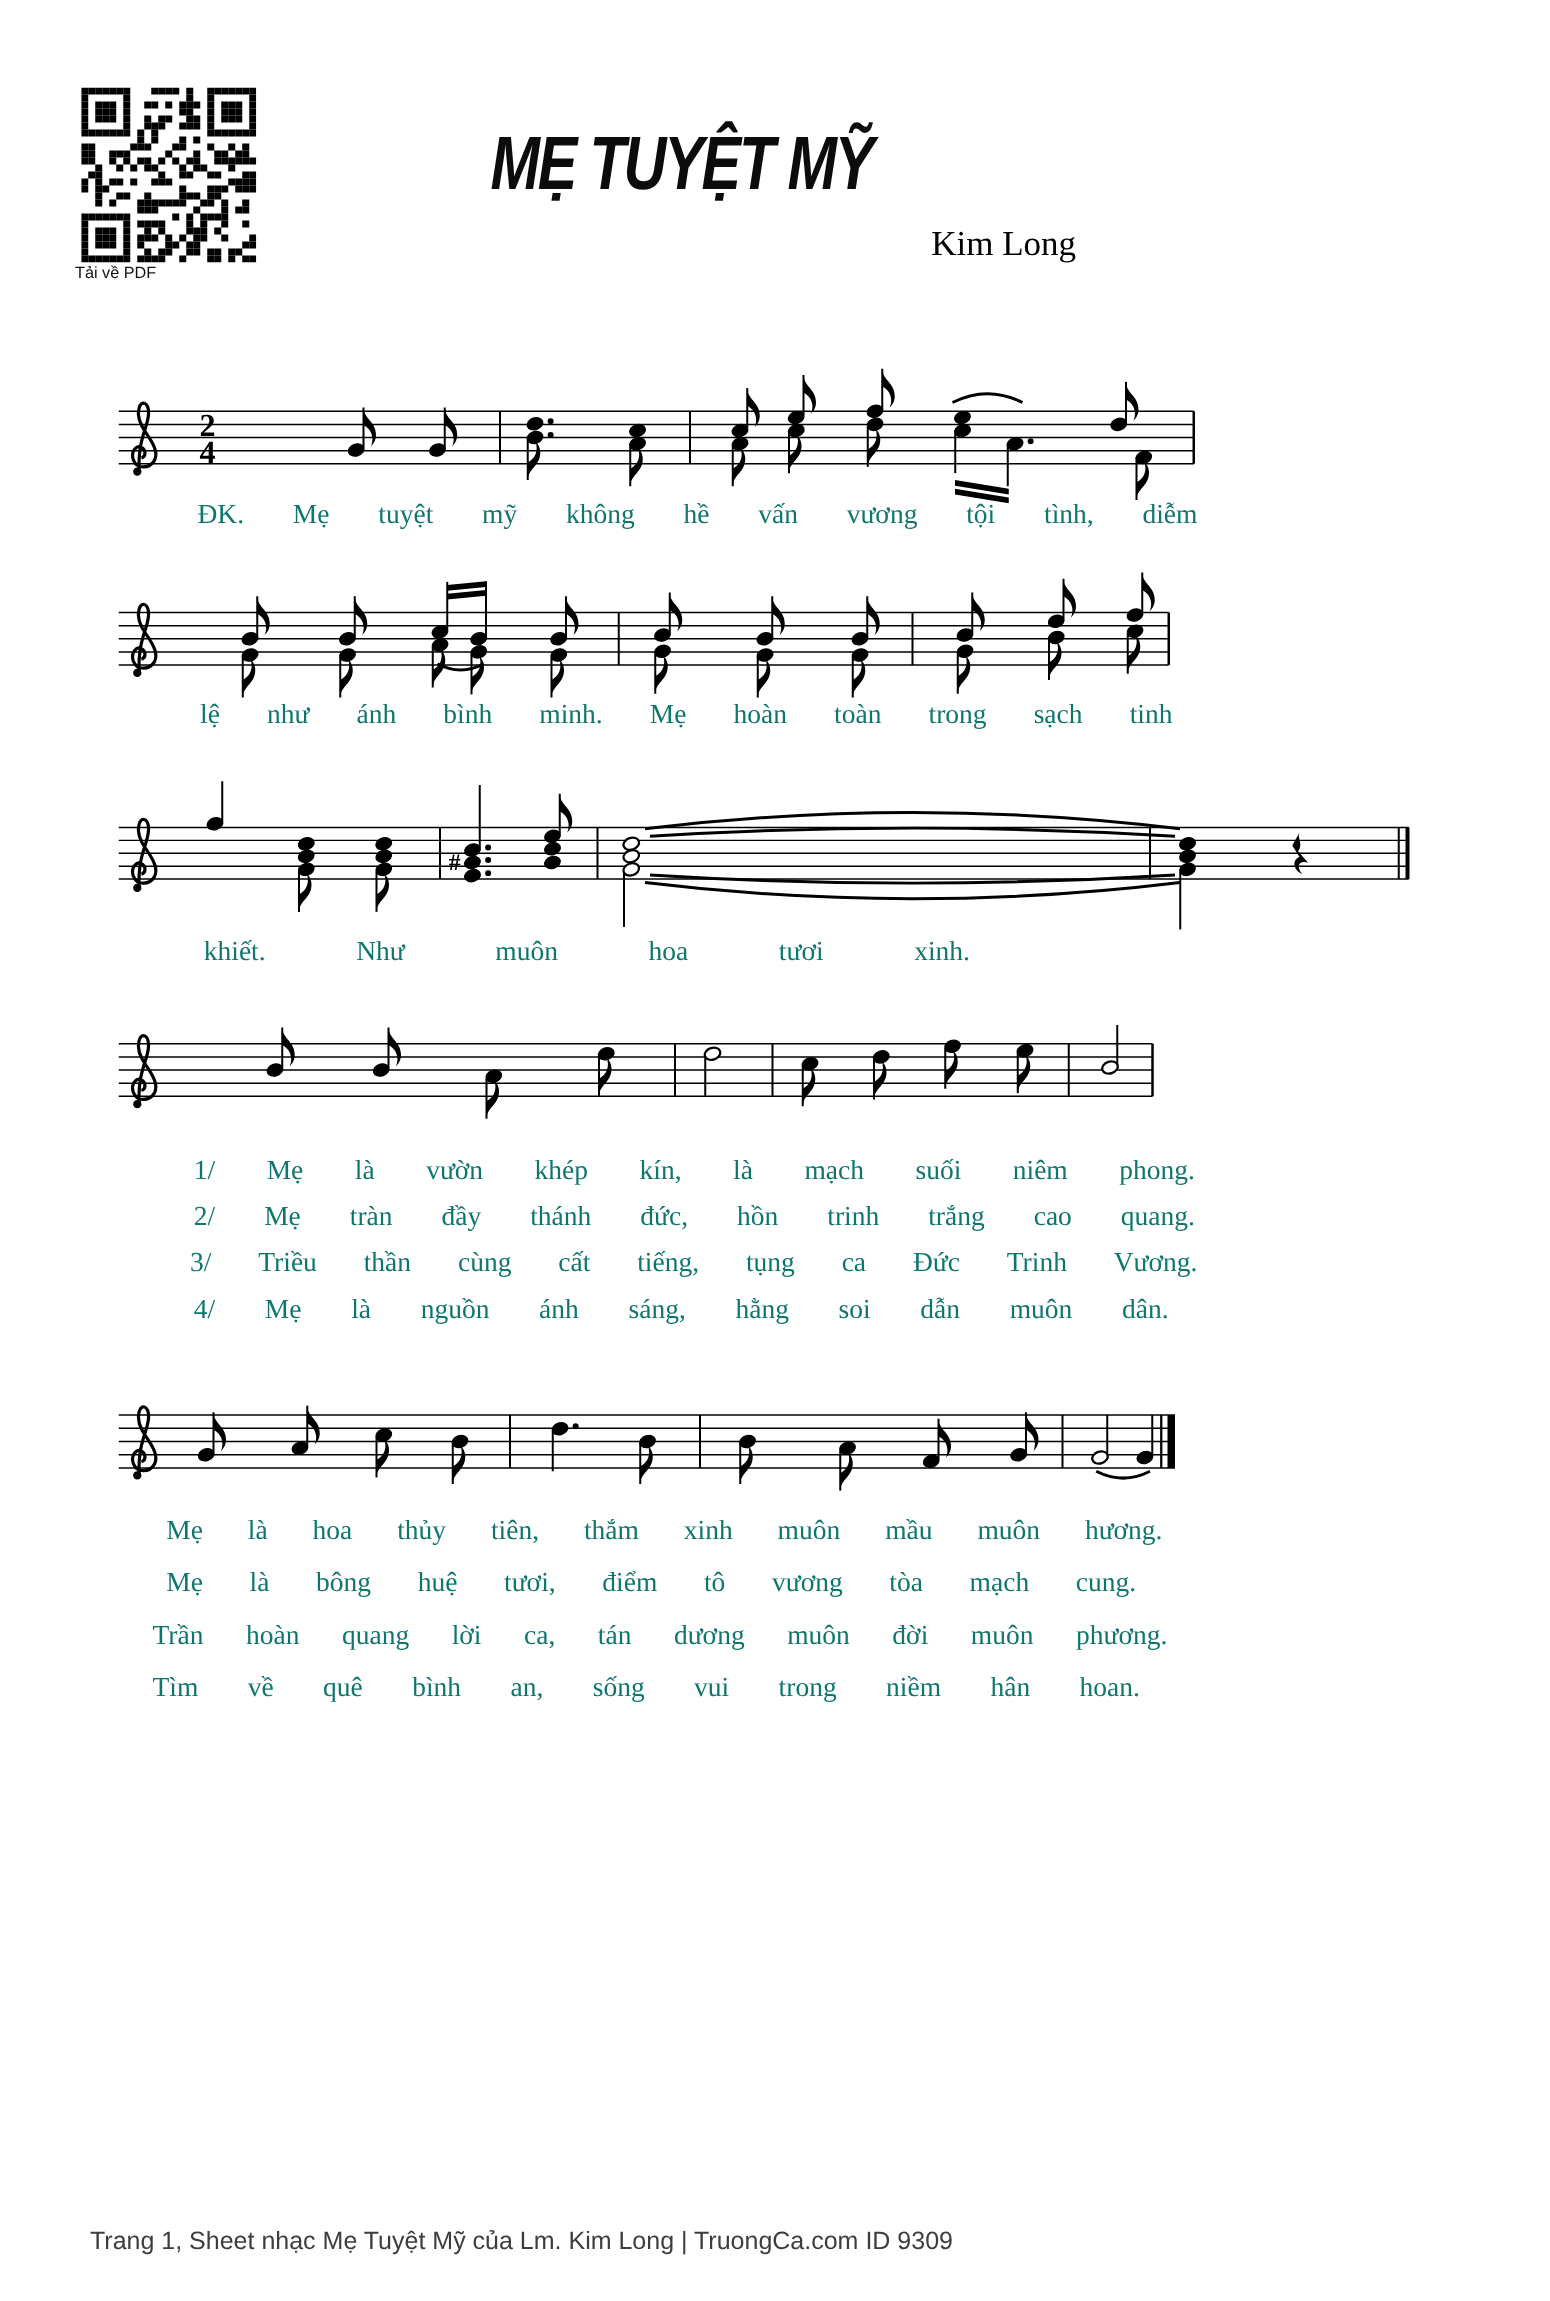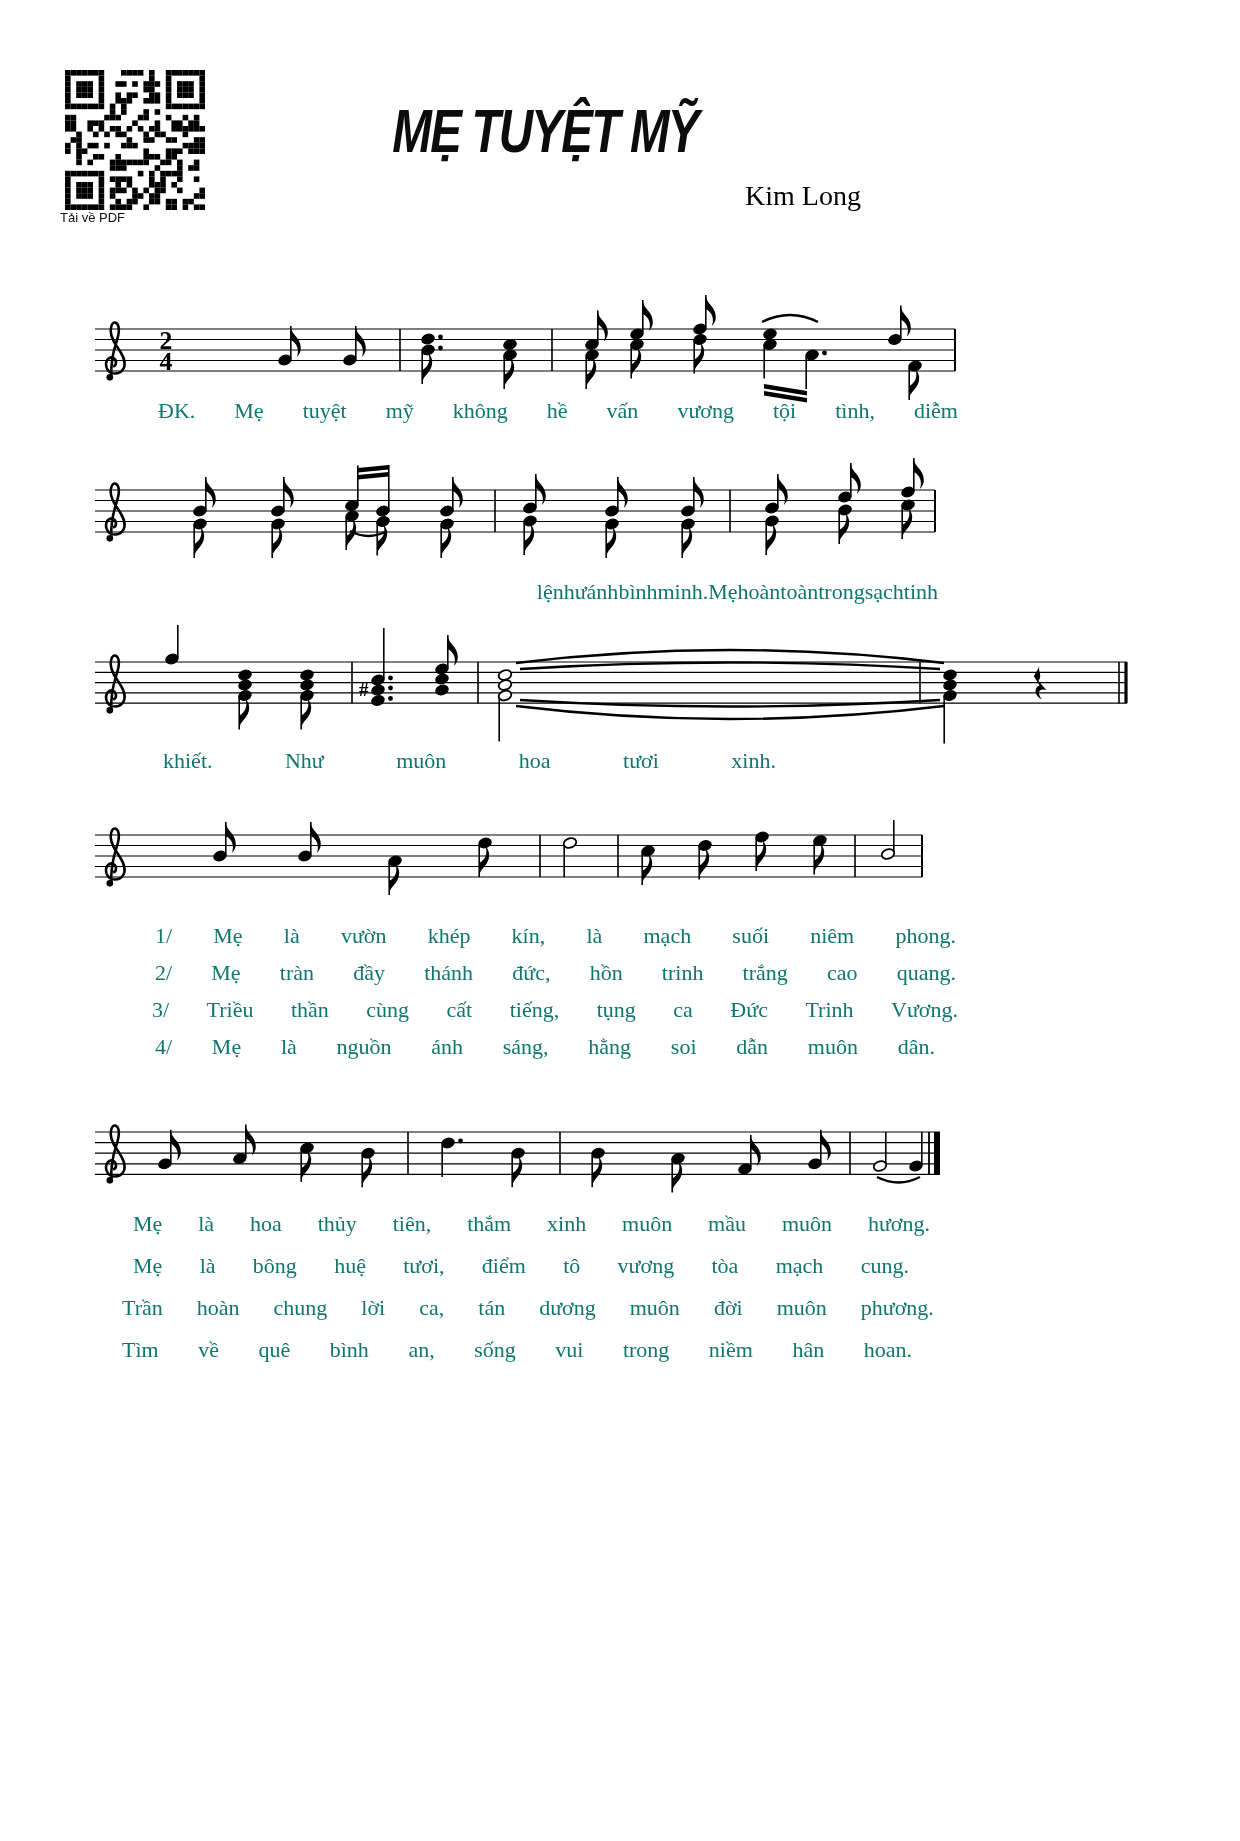--- a/index.html
+++ b/index.html
@@ -619,21 +619,21 @@
         <span>tuyệt</span>
         <span>mỹ</span>
         <span>không</span>
         <span>hề</span>
         <span>vấn</span>
         <span>vương</span>
         <span>tội</span>
         <span>tình,</span>
         <span>diễm</span>
       </div>
-      <div class="lyric" style="left: 160px; top: 580px; width: 778px; justify-content: flex-end;">
+      <div class="lyric" style="left: 160px; top: 559px; width: 778px;">
         <span>lệ</span>
         <span>như</span>
         <span>ánh</span>
         <span>bình</span>
         <span>minh.</span>
         <span>Mẹ</span>
         <span>hoàn</span>
         <span>toàn</span>
         <span>trong</span>
         <span>sạch</span>
@@ -721,21 +721,21 @@
         <span>điểm</span>
         <span>tô</span>
         <span>vương</span>
         <span>tòa</span>
         <span>mạch</span>
         <span>cung.</span>
       </div>
       <div class="lyric" style="left: 122px; top: 1296px; width: 812px;">
         <span>Trần</span>
         <span>hoàn</span>
-        <span>chung</span>
+        <span>quang</span>
         <span>lời</span>
         <span>ca,</span>
         <span>tán</span>
         <span>dương</span>
         <span>muôn</span>
         <span>đời</span>
         <span>muôn</span>
         <span>phương.</span>
       </div>
       <div class="lyric" style="left: 122px; top: 1338px; width: 790px;">
@@ -746,13 +746,14 @@
         <span>an,</span>
         <span>sống</span>
         <span>vui</span>
         <span>trong</span>
         <span>niềm</span>
         <span>hân</span>
         <span>hoan.</span>
       </div>
     </div>
 
+  <div class="footer">Trang 1, Sheet nhạc Mẹ Tuyệt Mỹ của Lm. Kim Long | TruongCa.com ID 9309</div>
 </div>
 
 </body></html>

